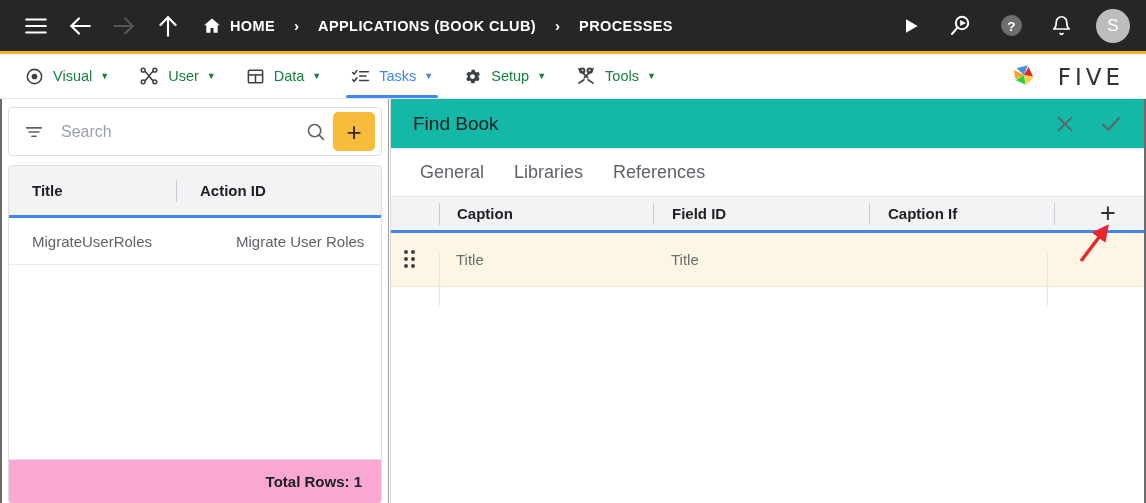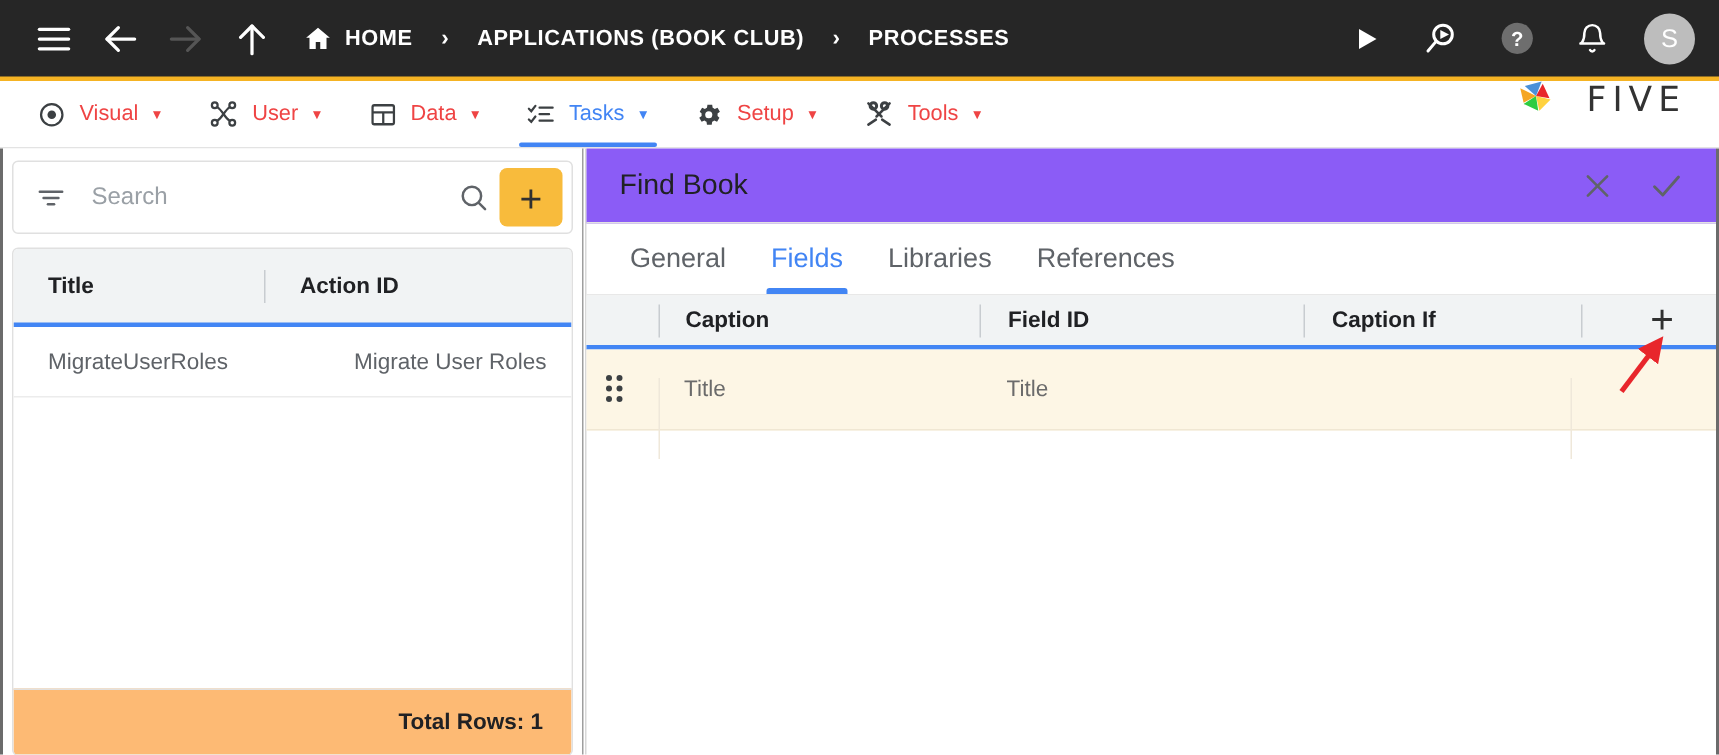--- a/index.html
+++ b/index.html
@@ -58,35 +58,35 @@
   
   .menubar {
     position: absolute; left: 0; top: 54px; width: 1146px; height: 45px;
     background: #ffffff;
     border-bottom: 1px solid #e3e3e3;
     display: flex; align-items: flex-end;
   }
   .menu-item {
     display: flex; align-items: center;
     height: 44px; padding: 0 13px 0 13px;
-    color: #ef4444; font-size: 14.5px;
+    color: #15803d; font-size: 14.5px;
     position: relative;
     margin-left: 4px;
   }
   .menu-item:first-child { margin-left: 12px; }
   .menu-item .mi-ico { margin-right: 9px; display: flex; align-items: center; }
   .menu-item .caret { margin-left: 8px; font-size: 9px; }
   .menu-item.active { color: #4285F4; margin-top: 16px; }
   .menu-item.active .underline {
     position: absolute; left: 8px; right: 8px; bottom: 0;
     height: 3px; background: #4285F4; border-radius: 2px;
   }
   .five-logo {
     margin-left: auto; display: flex; align-items: center;
-    padding-right: 22px; padding-bottom: 14px; gap: 19px;
+    padding-right: 22px; padding-bottom: 4px; gap: 19px;
   }
   .five-word {
     font-size: 23px; color: #333333; letter-spacing: 4px;
     font-family: "DejaVu Sans", sans-serif; font-weight: 400;
   }
 
   
   .leftpanel {
     position: absolute; left: 0; top: 99px; width: 389px; height: 404px;
     background: #ffffff;
@@ -135,36 +135,36 @@
   }
   .gh-sep { width: 1px; height: 22px; background: #c8ccd0; }
   .grid-body { flex: 1; background: #ffffff; }
   .grid-row {
     height: 47px; display: flex; align-items: center;
     border-bottom: 1px solid #ececec;
     font-size: 15px; color: #5f6368;
   }
   .gr-cell { display: flex; align-items: center; height: 100%; }
   .grid-foot {
-    height: 44px; background: #fdba74;
+    height: 44px; background: #f9a8d4;
     border-top: 1px solid #e0e0e0;
     display: flex; align-items: center; justify-content: flex-end;
     padding-right: 19px;
     font-size: 15px; color: #202124; font-weight: bold;
   }
 
   
   .rightpanel {
     position: absolute; left: 390px; top: 99px; width: 756px; height: 404px;
     background: #ffffff;
     border-left: 1px solid #d8d8d8;
     border-right: 2px solid #6b6b6b;
   }
   .rp-header {
-    height: 50px; background: #8b5cf6;
+    height: 50px; background: #14b8a6;
     display: flex; align-items: center;
     padding: 0 10px 0 22px;
     border-bottom: 1px solid #e2e2e2;
   }
   .rp-title { font-size: 19px; color: #202124; }
   .rp-actions { margin-left: auto; display: flex; align-items: center; }
   .rp-btn {
     width: 46px; height: 44px;
     display: flex; align-items: center; justify-content: center;
     color: #5f6368; cursor: pointer; background: none; border: none;
@@ -459,24 +459,20 @@
           <polyline points="4,12.5 9.5,18 20,6"></polyline>
         </svg>
       </button>
     </div>
   </div>
 
   <div class="tabs">
     <div class="tab">
       <span>General</span>
     </div>
-    <div class="tab active">
-      <span>Fields</span>
-      <span class="tab-underline"></span>
-    </div>
     <div class="tab">
       <span>Libraries</span>
     </div>
     <div class="tab">
       <span>References</span>
     </div>
   </div>
 
   <div class="fgrid">
     <div class="fgrid-head">

